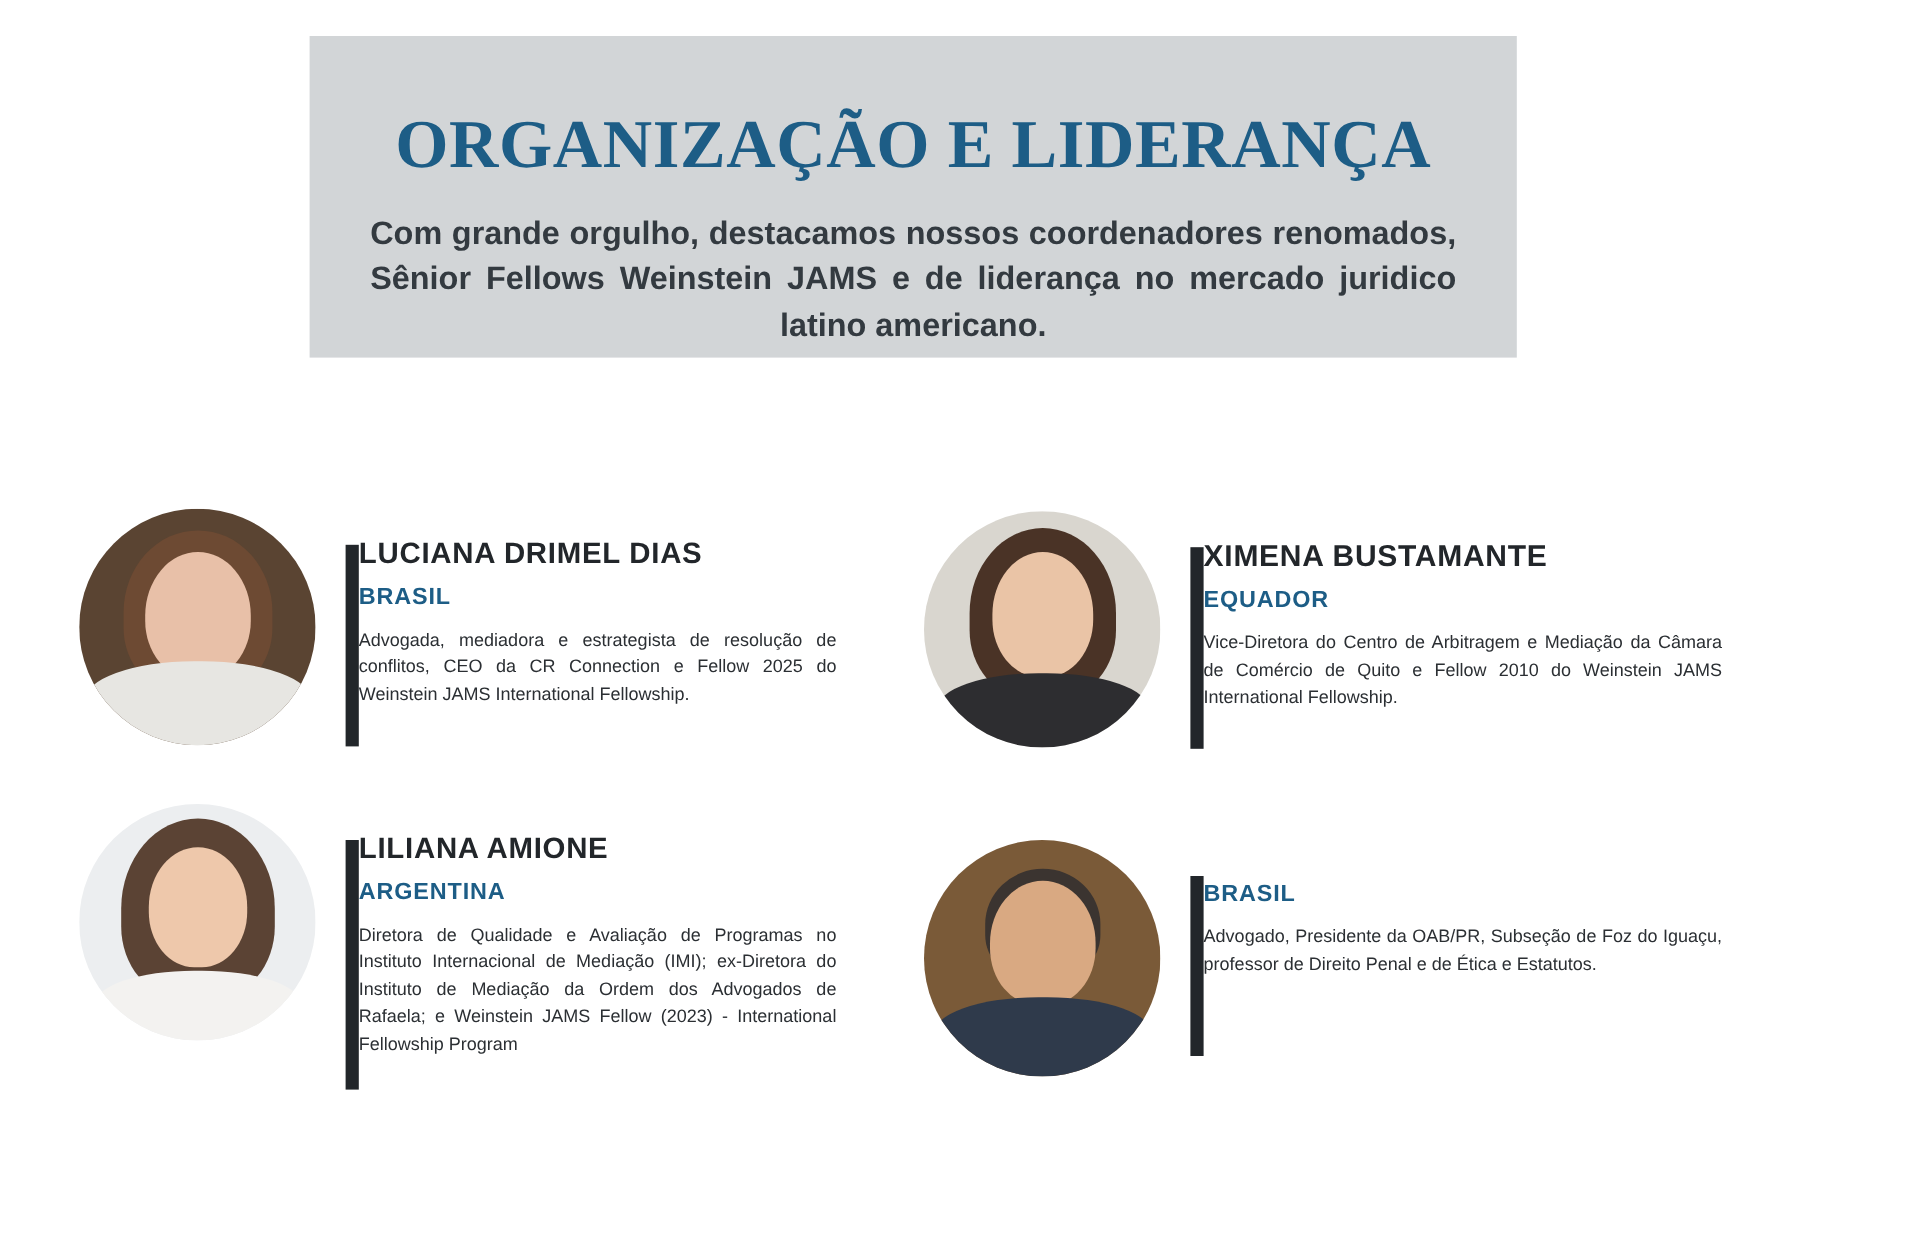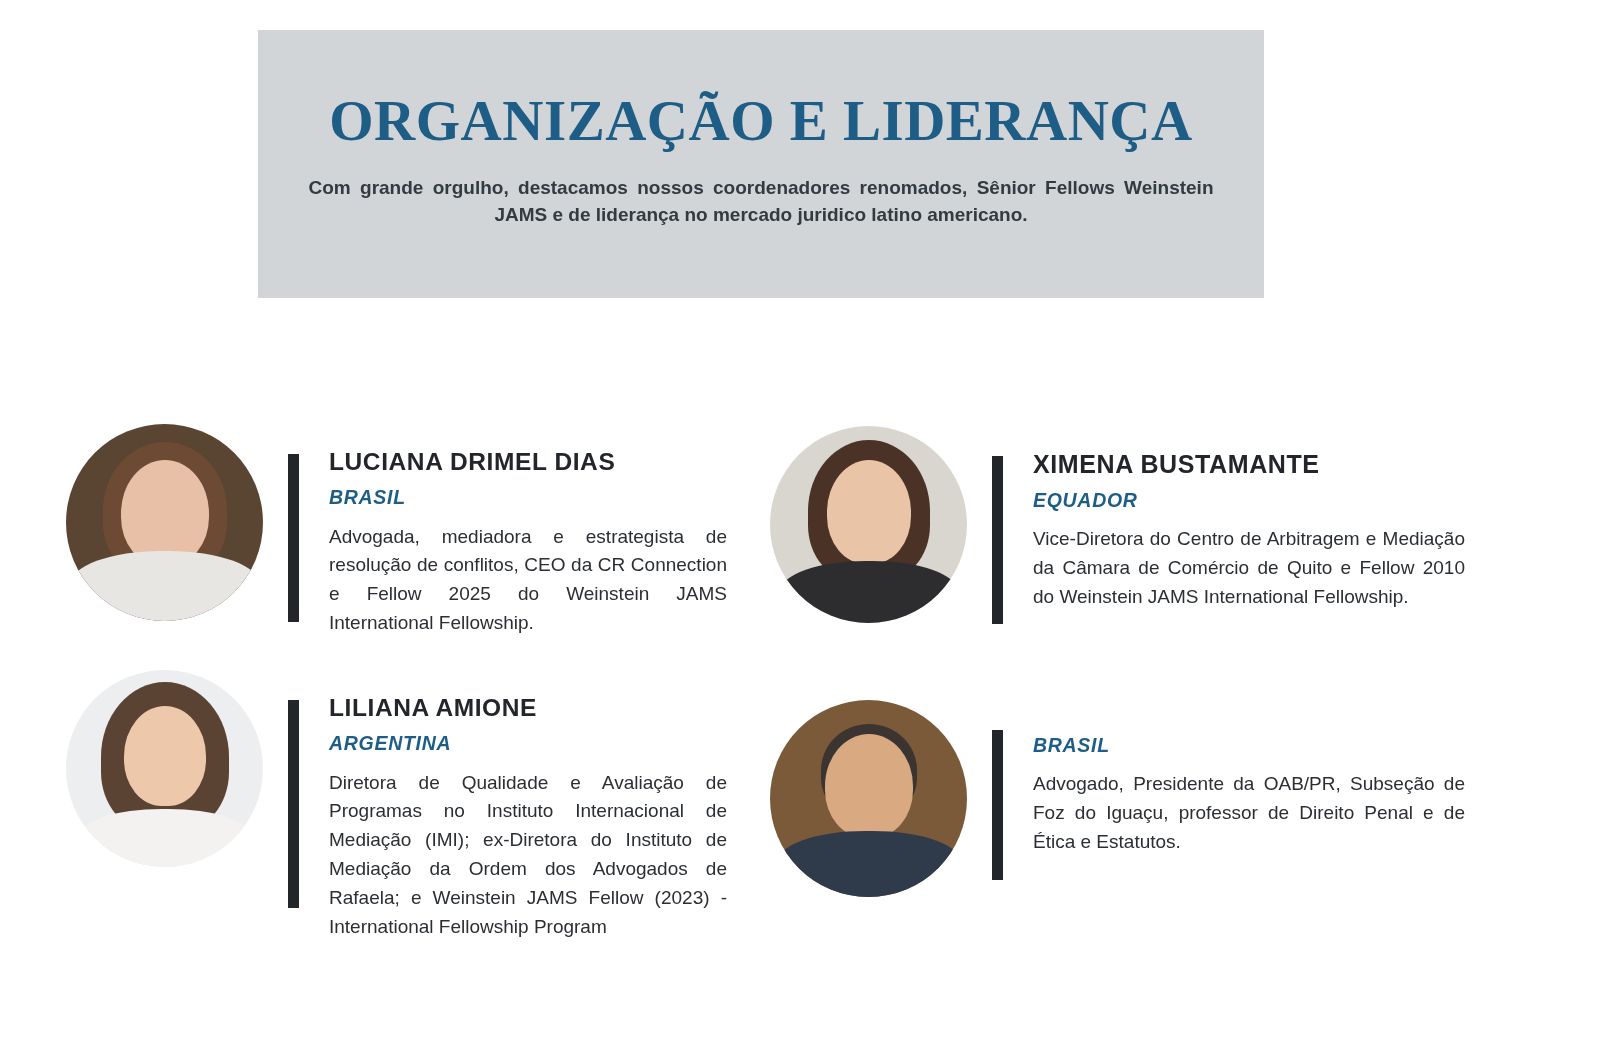--- a/index.html
+++ b/index.html
@@ -37,21 +37,21 @@
     color: #1d5d86;
     letter-spacing: 0.5px;
     line-height: 1;
     text-align: center;
     margin: 0;
     font-family: Liberation Serif, serif;
   }
   .header-subtitle {
     margin-top: 26px;
     width: 905px;
-    font-size: 19px;
+    font-size: 27px;
     font-weight: bold;
     line-height: 1.42;
     color: #333a40;
     text-align: justify;
     text-align-last: center;
   }
 
   
   .people {
     position: absolute;
@@ -110,44 +110,42 @@
     margin-top: 30px;
     margin-bottom: 14px;
     flex: 0 0 11px;
   }
   .p0 .rule { height: 168px; }
   .p1 .rule { height: 168px; }
   .p2 .rule { height: 208px; }
   .p3 .rule { height: 150px; }
 
   .info {
-    margin-left: 30px;
     flex: 1 1 auto;
     padding-top: 24px;
   }
   .person-name {
     font-size: 24.5px;
     font-weight: bold;
     letter-spacing: 0.6px;
     color: #22262a;
     margin: 0 0 0 0;
     line-height: 1.15;
   }
   .person-country {
     font-size: 19.5px;
     font-weight: bold;
     letter-spacing: 0.7px;
     color: #1d5d86;
     margin-top: 11px;
     line-height: 1.1;
-    font-style: italic;
   }
   .person-bio {
     margin-top: 14px;
-    font-size: 19px;
+    font-size: 15px;
     line-height: 1.52;
     color: #2b2f33;
     text-align: justify;
   }
   .p0 .person-bio { width: 398px; }
   .p1 .person-bio { width: 432px; }
   .p2 .person-bio { width: 398px; }
   .p3 .person-bio { width: 432px; }
   .p1 .person-name, .p3 .person-name { font-size: 25px; }
 </style>

